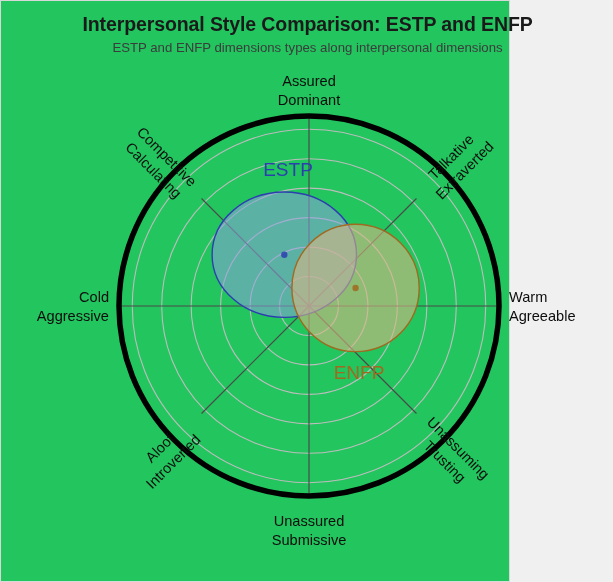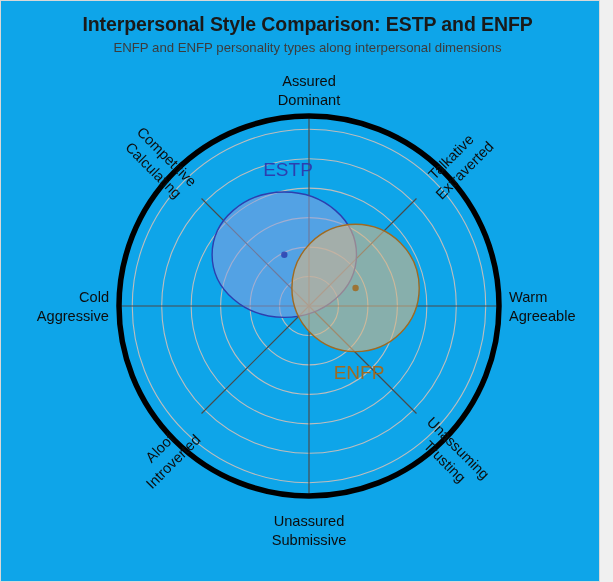--- a/index.html
+++ b/index.html
@@ -11,23 +11,23 @@
     width: 613px;
     height: 582px;
     background: #f0f0f0;
     font-family: "Liberation Sans", sans-serif;
     overflow: hidden;
     position: relative;
   }
   #root {
     position: absolute;
     left: 0; top: 0;
-    width: 600px;
+    width: 510px;
     height: 582px;
-    background: #0ea5e9;
+    background: #22c55e;
     border: 1px solid #d8d8d8;
     box-sizing: border-box;
   }
   .titleblock {
     position: absolute;
     left: 0;
     top: 10px;
     width: 613px;
     text-align: center;
   }
@@ -65,21 +65,21 @@
     font-size: 19px;
   }
 </style>
 </head>
 <body>
 
 <div id="root">
 
   <div class="titleblock">
     <div id="chart-title">Interpersonal Style Comparison: ESTP and ENFP</div>
-    <div id="chart-subtitle">ENFP and ENFP personality types along interpersonal dimensions</div>
+    <div id="chart-subtitle">ESTP and ENFP dimensions types along interpersonal dimensions</div>
   </div>
 
   <svg id="plot-svg" viewBox="0 0 613 582">
     <g id="grid-rings">
         <circle cx="308" cy="305" r="29.46" fill="none" stroke="#bdbdbd" stroke-width="1.1"></circle>
         <circle cx="308" cy="305" r="58.91" fill="none" stroke="#bdbdbd" stroke-width="1.1"></circle>
         <circle cx="308" cy="305" r="88.37" fill="none" stroke="#bdbdbd" stroke-width="1.1"></circle>
         <circle cx="308" cy="305" r="117.83" fill="none" stroke="#bdbdbd" stroke-width="1.1"></circle>
         <circle cx="308" cy="305" r="147.29" fill="none" stroke="#bdbdbd" stroke-width="1.1"></circle>
         <circle cx="308" cy="305" r="176.74" fill="none" stroke="#bdbdbd" stroke-width="1.1"></circle>

